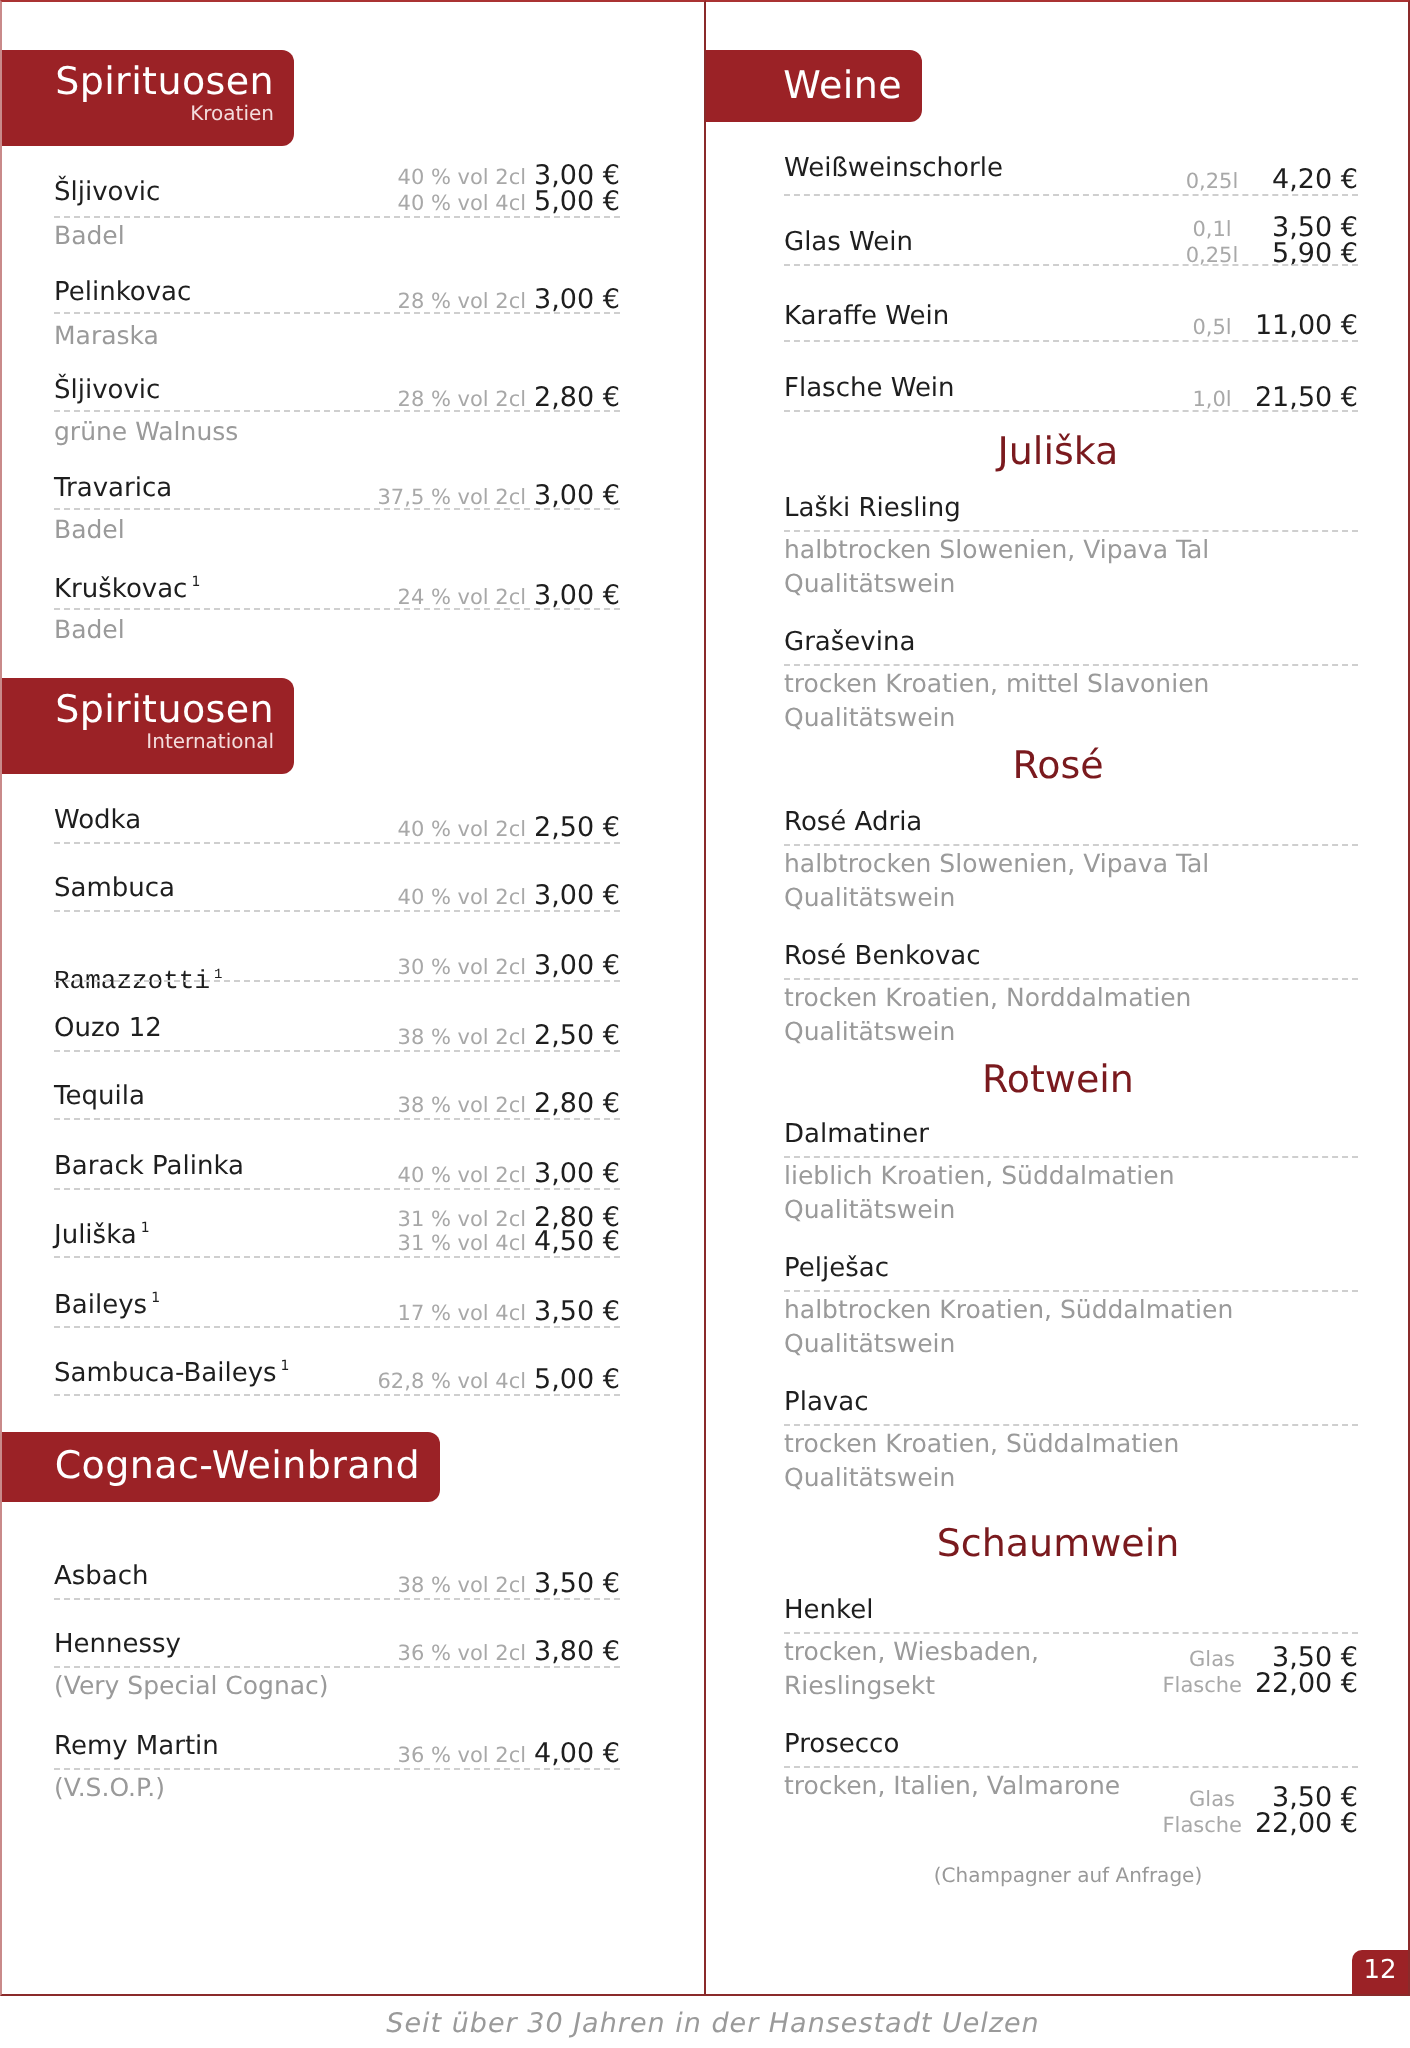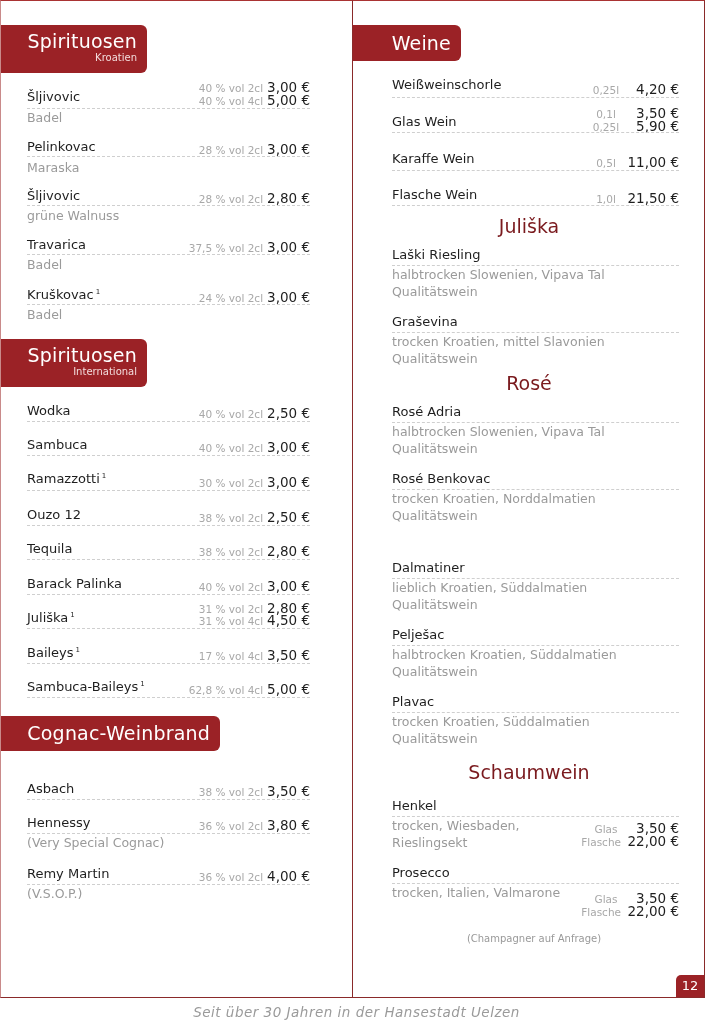--- a/index.html
+++ b/index.html
@@ -96,21 +96,21 @@
     <div class="line" style="top:18px;"></div>
   </div>
 
   <div class="row" style="top:436px; height:22px;">
     <span class="name" style="top:0;">Sambuca</span>
     <div class="price-line" style="top:0;"><span class="vol">40 % vol  2cl</span><span class="amt">3,00 €</span></div>
     <div class="line" style="top:18px;"></div>
   </div>
 
   <div class="row" style="top:470px; height:22px;">
-    <span class="name" style="top:0;"><span>Ramazzotti</span><sup>1</sup></span>
+    <span class="name" style="top:12px;font-family:Liberation Mono, monospace;"><span>Ramazzotti</span><sup>1</sup></span>
     <div class="price-line" style="top:1px;"><span class="vol">30 % vol  2cl</span><span class="amt">3,00 €</span></div>
     <div class="line" style="top:19px;"></div>
   </div>
 
   <div class="row" style="top:506px; height:22px;">
     <span class="name" style="top:0;">Ouzo 12</span>
     <div class="price-line" style="top:0;"><span class="vol">38 % vol  2cl</span><span class="amt">2,50 €</span></div>
     <div class="line" style="top:18px;"></div>
   </div>
 
@@ -222,20 +222,21 @@
     <span class="sub" style="top:19px;">halbtrocken Slowenien, Vipava Tal</span>
     <span class="sub" style="top:36px;">Qualitätswein</span>
   </div>
   <div class="rrow" style="top:470px; height:56px;">
     <span class="name" style="top:0;">Rosé Benkovac</span>
     <div class="line" style="top:18px;"></div>
     <span class="sub" style="top:19px;">trocken Kroatien, Norddalmatien</span>
     <span class="sub" style="top:36px;">Qualitätswein</span>
   </div>
 
+  <div class="cat" style="top:528px;">Rotwein</div>
   <div class="rrow" style="top:559px; height:56px;">
     <span class="name" style="top:0;">Dalmatiner</span>
     <div class="line" style="top:18px;"></div>
     <span class="sub" style="top:19px;">lieblich Kroatien, Süddalmatien</span>
     <span class="sub" style="top:36px;">Qualitätswein</span>
   </div>
   <div class="rrow" style="top:626px; height:56px;">
     <span class="name" style="top:0;">Pelješac</span>
     <div class="line" style="top:18px;"></div>
     <span class="sub" style="top:19px;">halbtrocken Kroatien, Süddalmatien</span>

